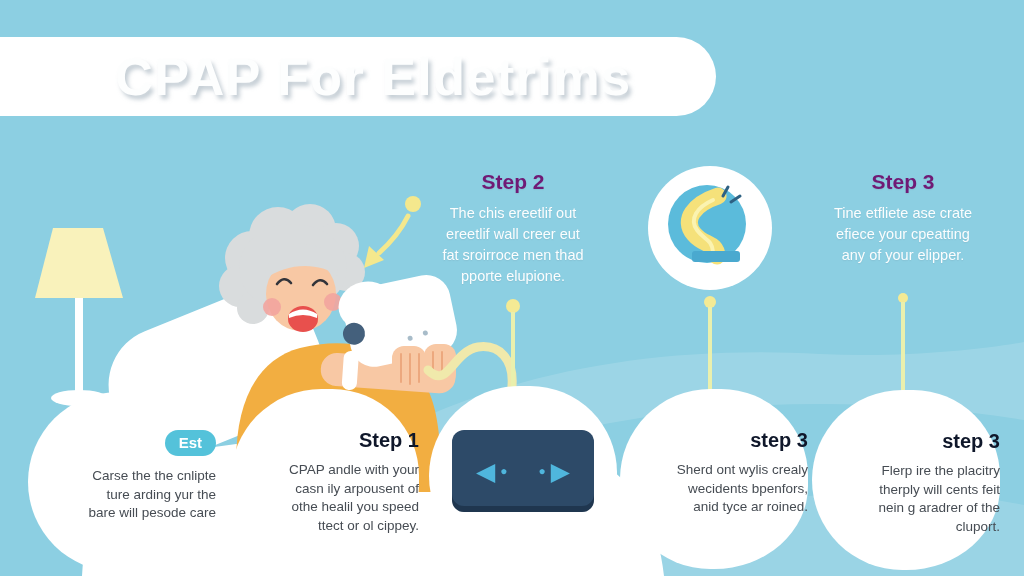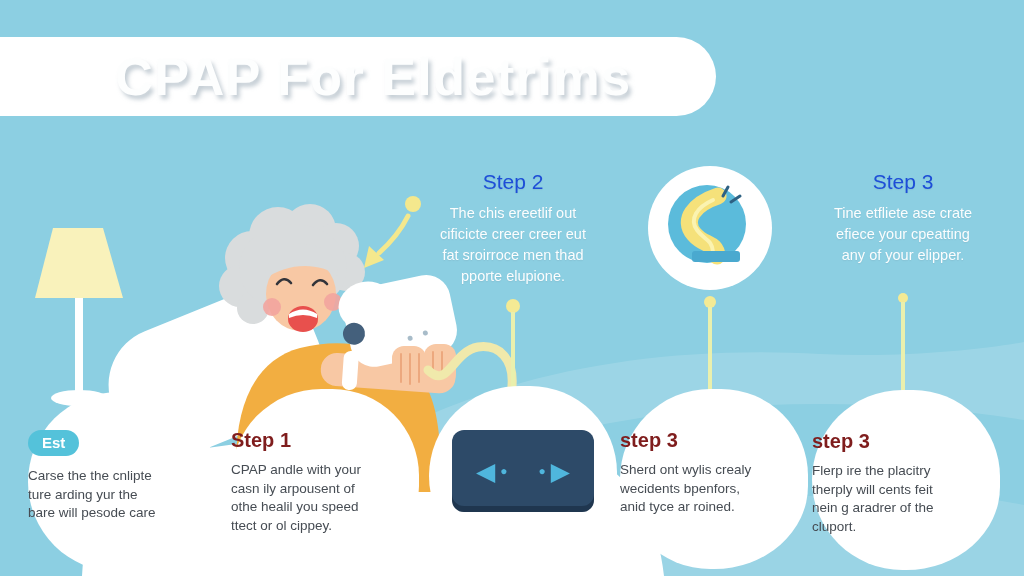--- a/index.html
+++ b/index.html
@@ -27,47 +27,47 @@
     color: #fdfefe;
     text-shadow: 3px 4px 4px rgba(150,165,178,0.55), -1px -1px 1px rgba(255,255,255,0.9);
     white-space: nowrap;
   }
 
   
   .step-block { position: absolute; width: 232px; text-align: center; z-index: 4; }
   .step-block.s2 { left: 397px; top: 170px; }
   .step-block.s3 { left: 787px; top: 170px; }
   .step-block .heading {
-    font-size: 21px; font-weight: normal; color: #1d4ed8; margin-bottom: 9px;
+    font-size: 21px; font-weight: bold; color: #701a75; margin-bottom: 9px;
     text-shadow: 0 1px 1px rgba(120,160,175,0.25);
   }
   .step-block .line {
     font-size: 14.5px; line-height: 1.45; color: rgba(255,255,255,0.97);
     text-shadow: 0 1px 1px rgba(120,160,175,0.25);
   }
 
   
   .card {
     position: absolute; width: 188px; height: 180px; background: #ffffff;
     border-radius: 50% 48% 52% 50% / 52% 50% 48% 52%;
-    z-index: 5; text-align: left;
+    z-index: 5; text-align: right;
   }
   .card.c1 { left: 28px;  top: 392px; }
   .card.c2 { left: 231px; top: 389px; }
   .card.c3 { left: 429px; top: 386px; }
   .card.c4 { left: 620px; top: 389px; }
   .card.c5 { left: 812px; top: 390px; }
 
   .card .badge {
     display: inline-block; margin-top: 38px; padding: 4px 14px 5px;
     background: #54c2da; color: #ffffff; font-weight: bold; font-size: 15px;
     border-radius: 15px;
   }
   .card .card-heading {
-    margin-top: 40px; font-size: 20px; font-weight: bold; color: #7f1d1d;
+    margin-top: 40px; font-size: 20px; font-weight: bold; color: #0f172a;
   }
   .card .card-text { margin-top: 9px; }
   .card .line { font-size: 13.5px; line-height: 1.38; color: #464c53; }
   .card.c1 .card-text { margin-top: 11px; }
 
   
   .device {
     margin: 44px auto 0; width: 142px; height: 82px;
     background: #2d4a68; border-radius: 12px;
     box-shadow: inset 0 -6px 0 rgba(16,30,48,0.45);
@@ -165,21 +165,21 @@
     </g>
   </svg>
 
   <div class="banner">
     <div class="title">CPAP For Eldetrims</div>
   </div>
 
   <div class="step-block s2">
     <div class="heading">Step 2</div>
     <div class="line">The chis ereetlif out</div>
-    <div class="line">cificicte creer creer eut</div>
+    <div class="line">ereetlif wall creer eut</div>
     <div class="line">fat sroirroce men thad</div>
     <div class="line">pporte elupione.</div>
   </div>
 
   <div class="step-block s3">
     <div class="heading">Step 3</div>
     <div class="line">Tine etfliete ase crate</div>
     <div class="line">efiece your cpeatting</div>
     <div class="line">any of your elipper.</div>
   </div>

